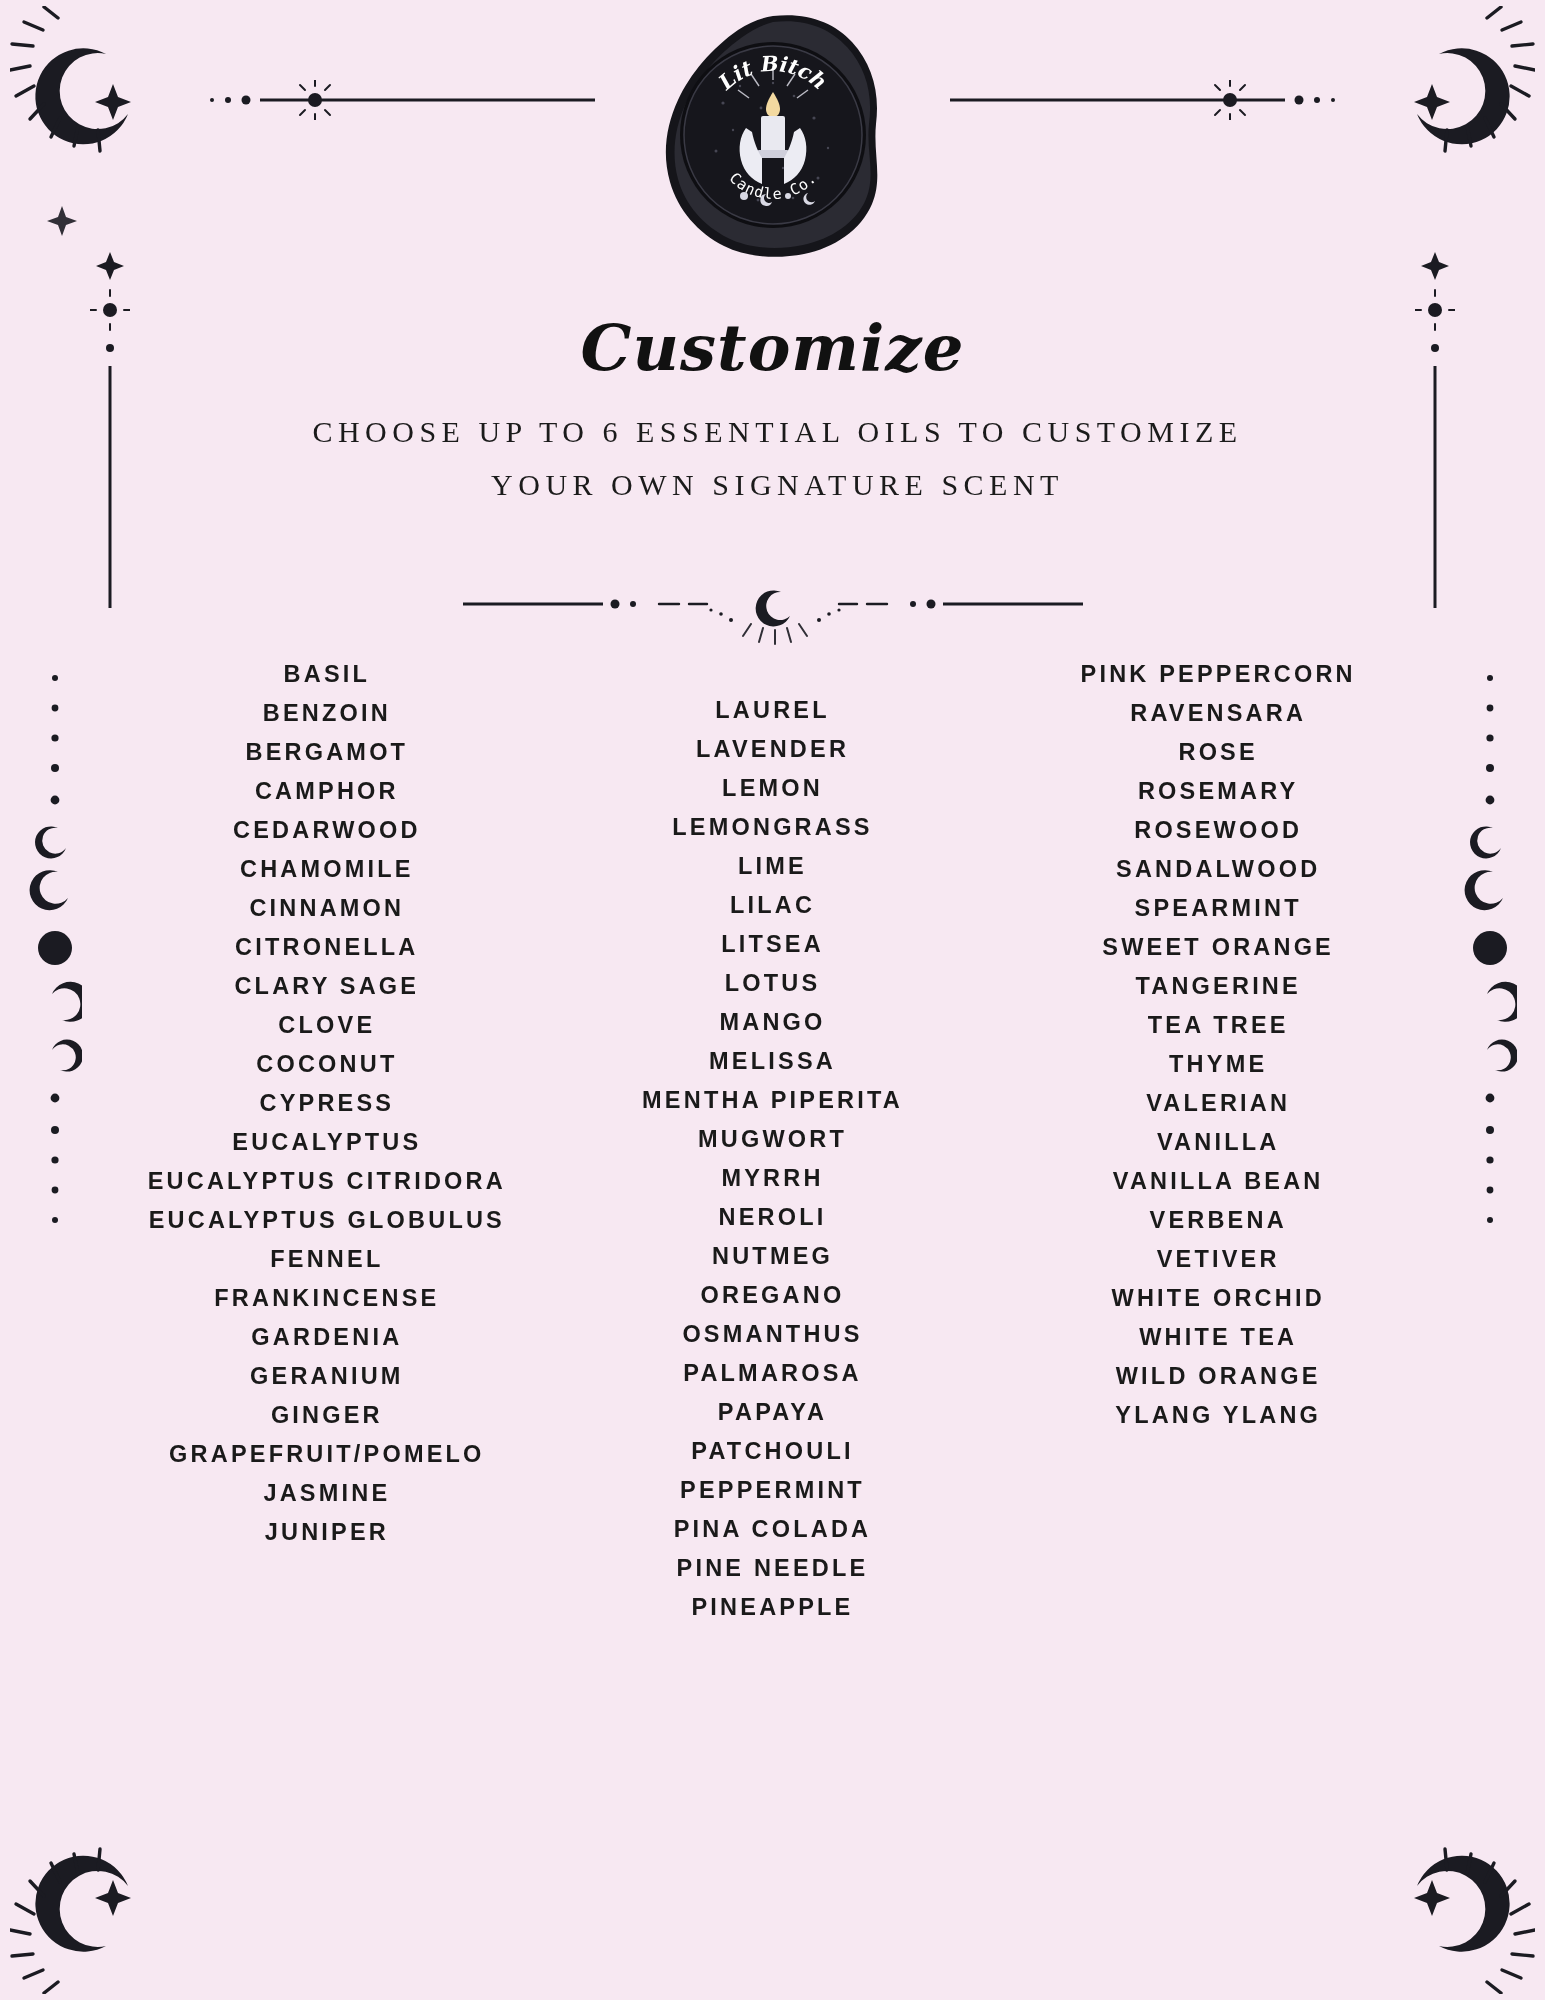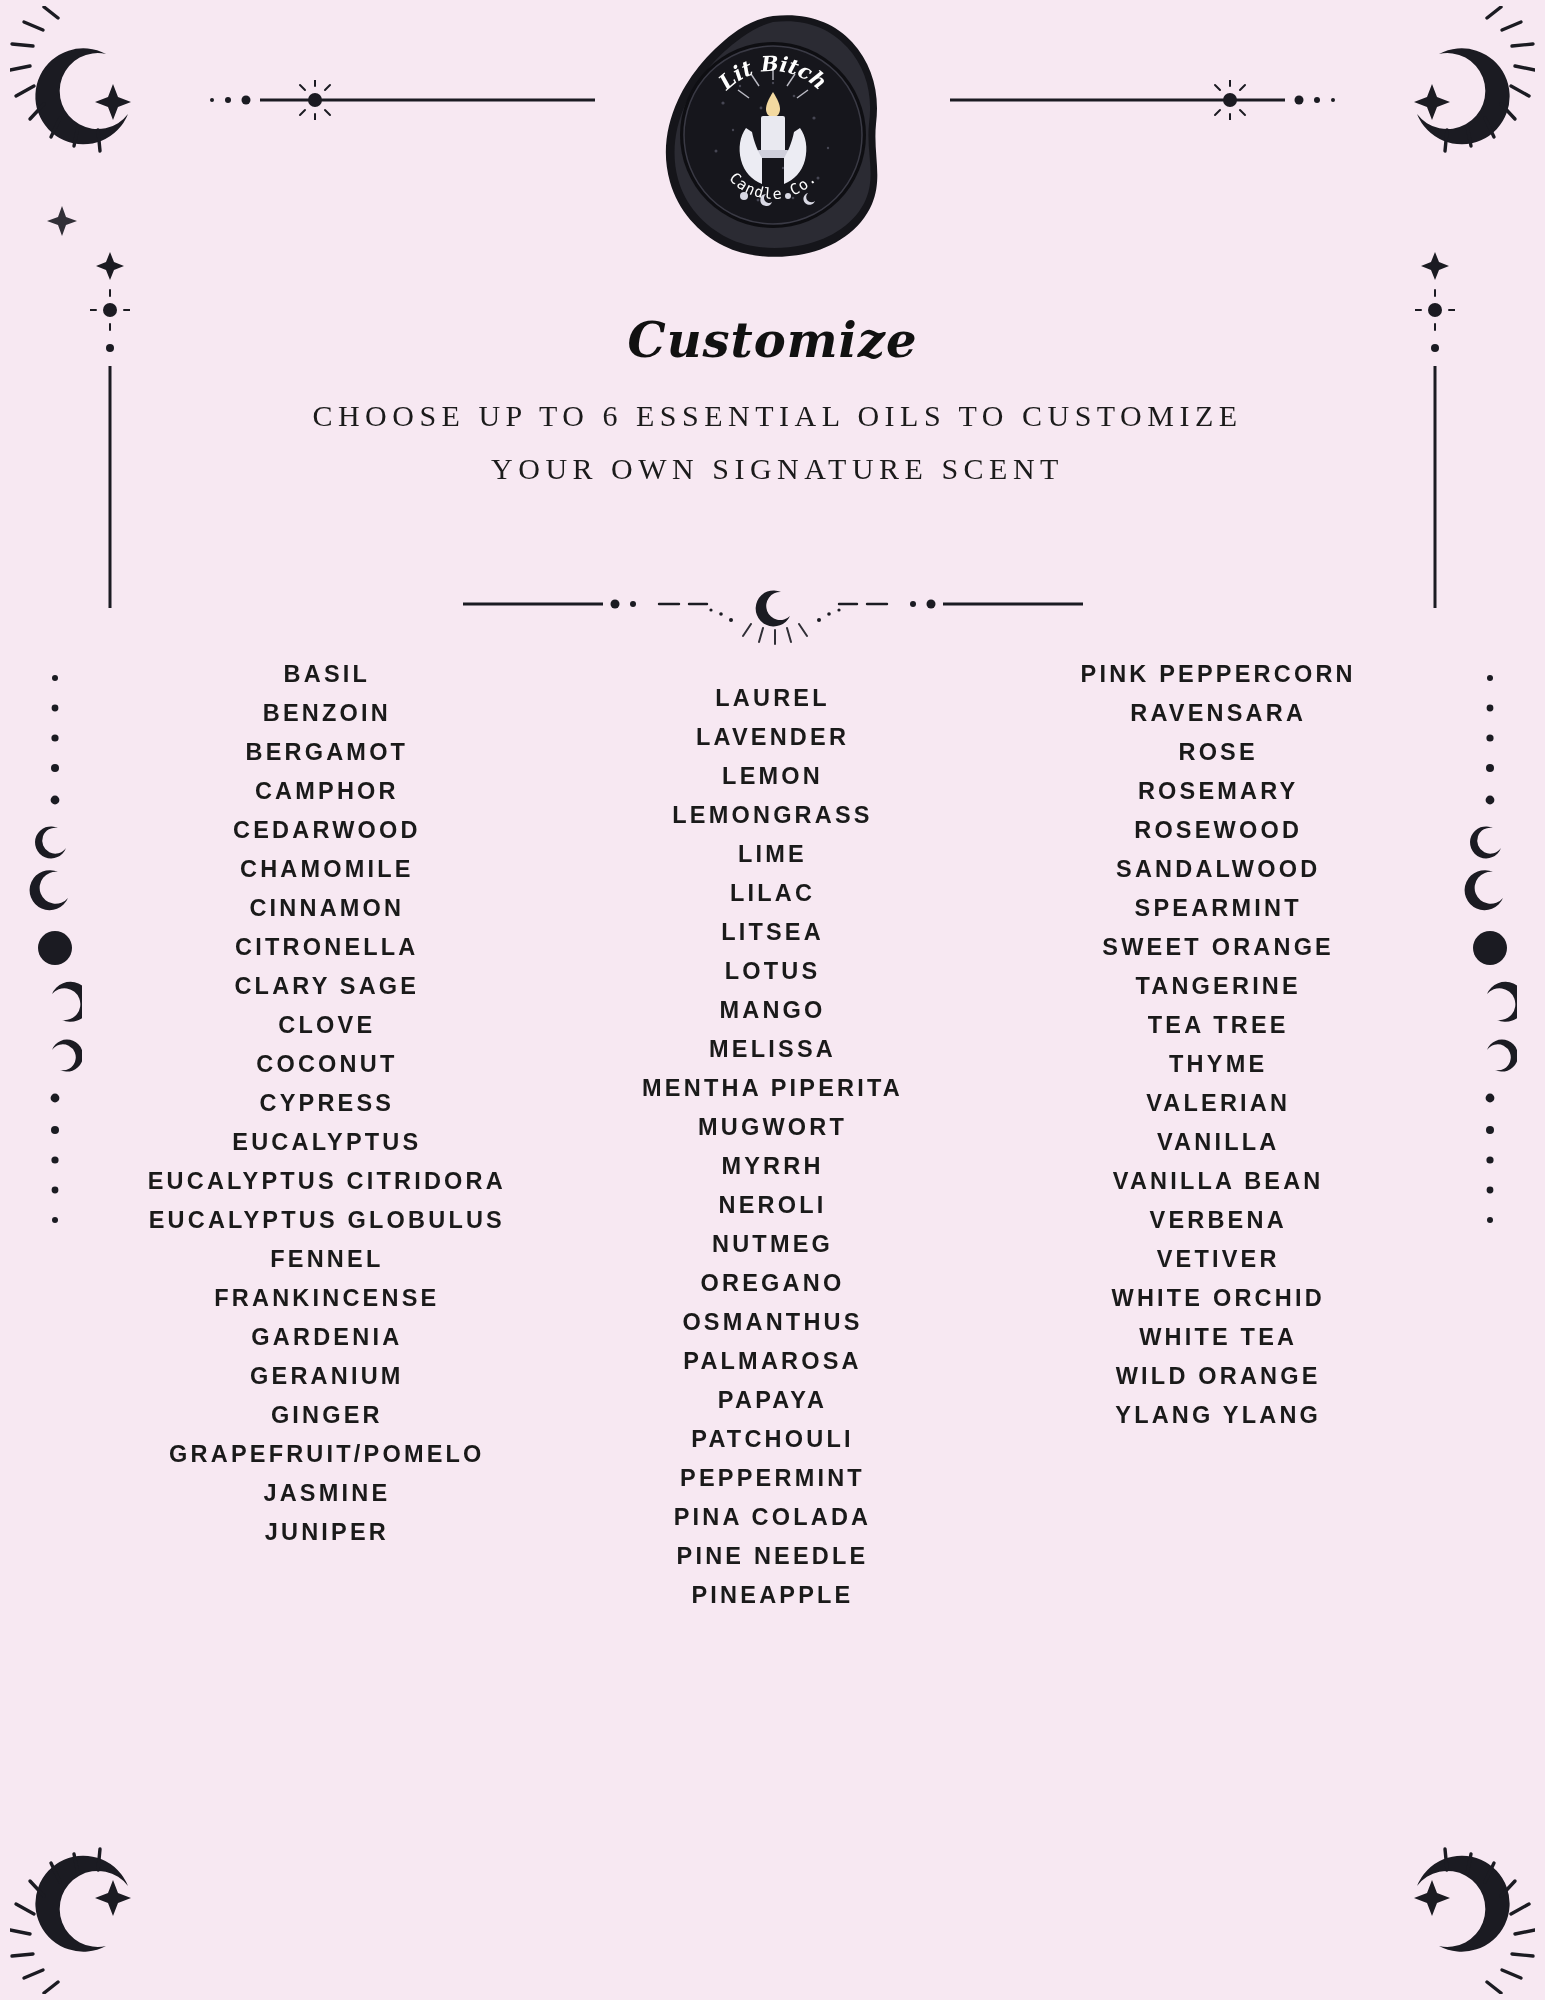--- a/index.html
+++ b/index.html
@@ -55,21 +55,21 @@
   .header {
     position: absolute;
     top: 316px;
     left: 0;
     width: 100%;
     text-align: center;
   }
   .script-title {
     font-family: "DejaVu Serif", serif;
     font-style: italic;
-    font-size: 48px;
+    font-size: 64px;
     font-weight: bold;
     letter-spacing: 1px;
     color: #111;
     line-height: 1.0;
   }
   .subtitle {
     margin-top: 26px;
     font-family: "Liberation Serif", serif;
     font-size: 30px;
     letter-spacing: 5.5px;
@@ -93,21 +93,21 @@
     width: 1305px;
     display: flex;
     justify-content: space-between;
     align-items: flex-start;
     gap: 32px;
   }
   .col {
     width: 33%;
     text-align: center;
   }
-  .col-2 { margin-top: 24px; }
+  .col-2 { margin-top: 36px; }
   .item {
     font-family: "Liberation Sans", sans-serif;
     font-weight: bold;
     font-size: 23.5px;
     letter-spacing: 3.2px;
     line-height: 1.66;
     color: #1a1a1a;
     white-space: nowrap;
   }
 </style>

